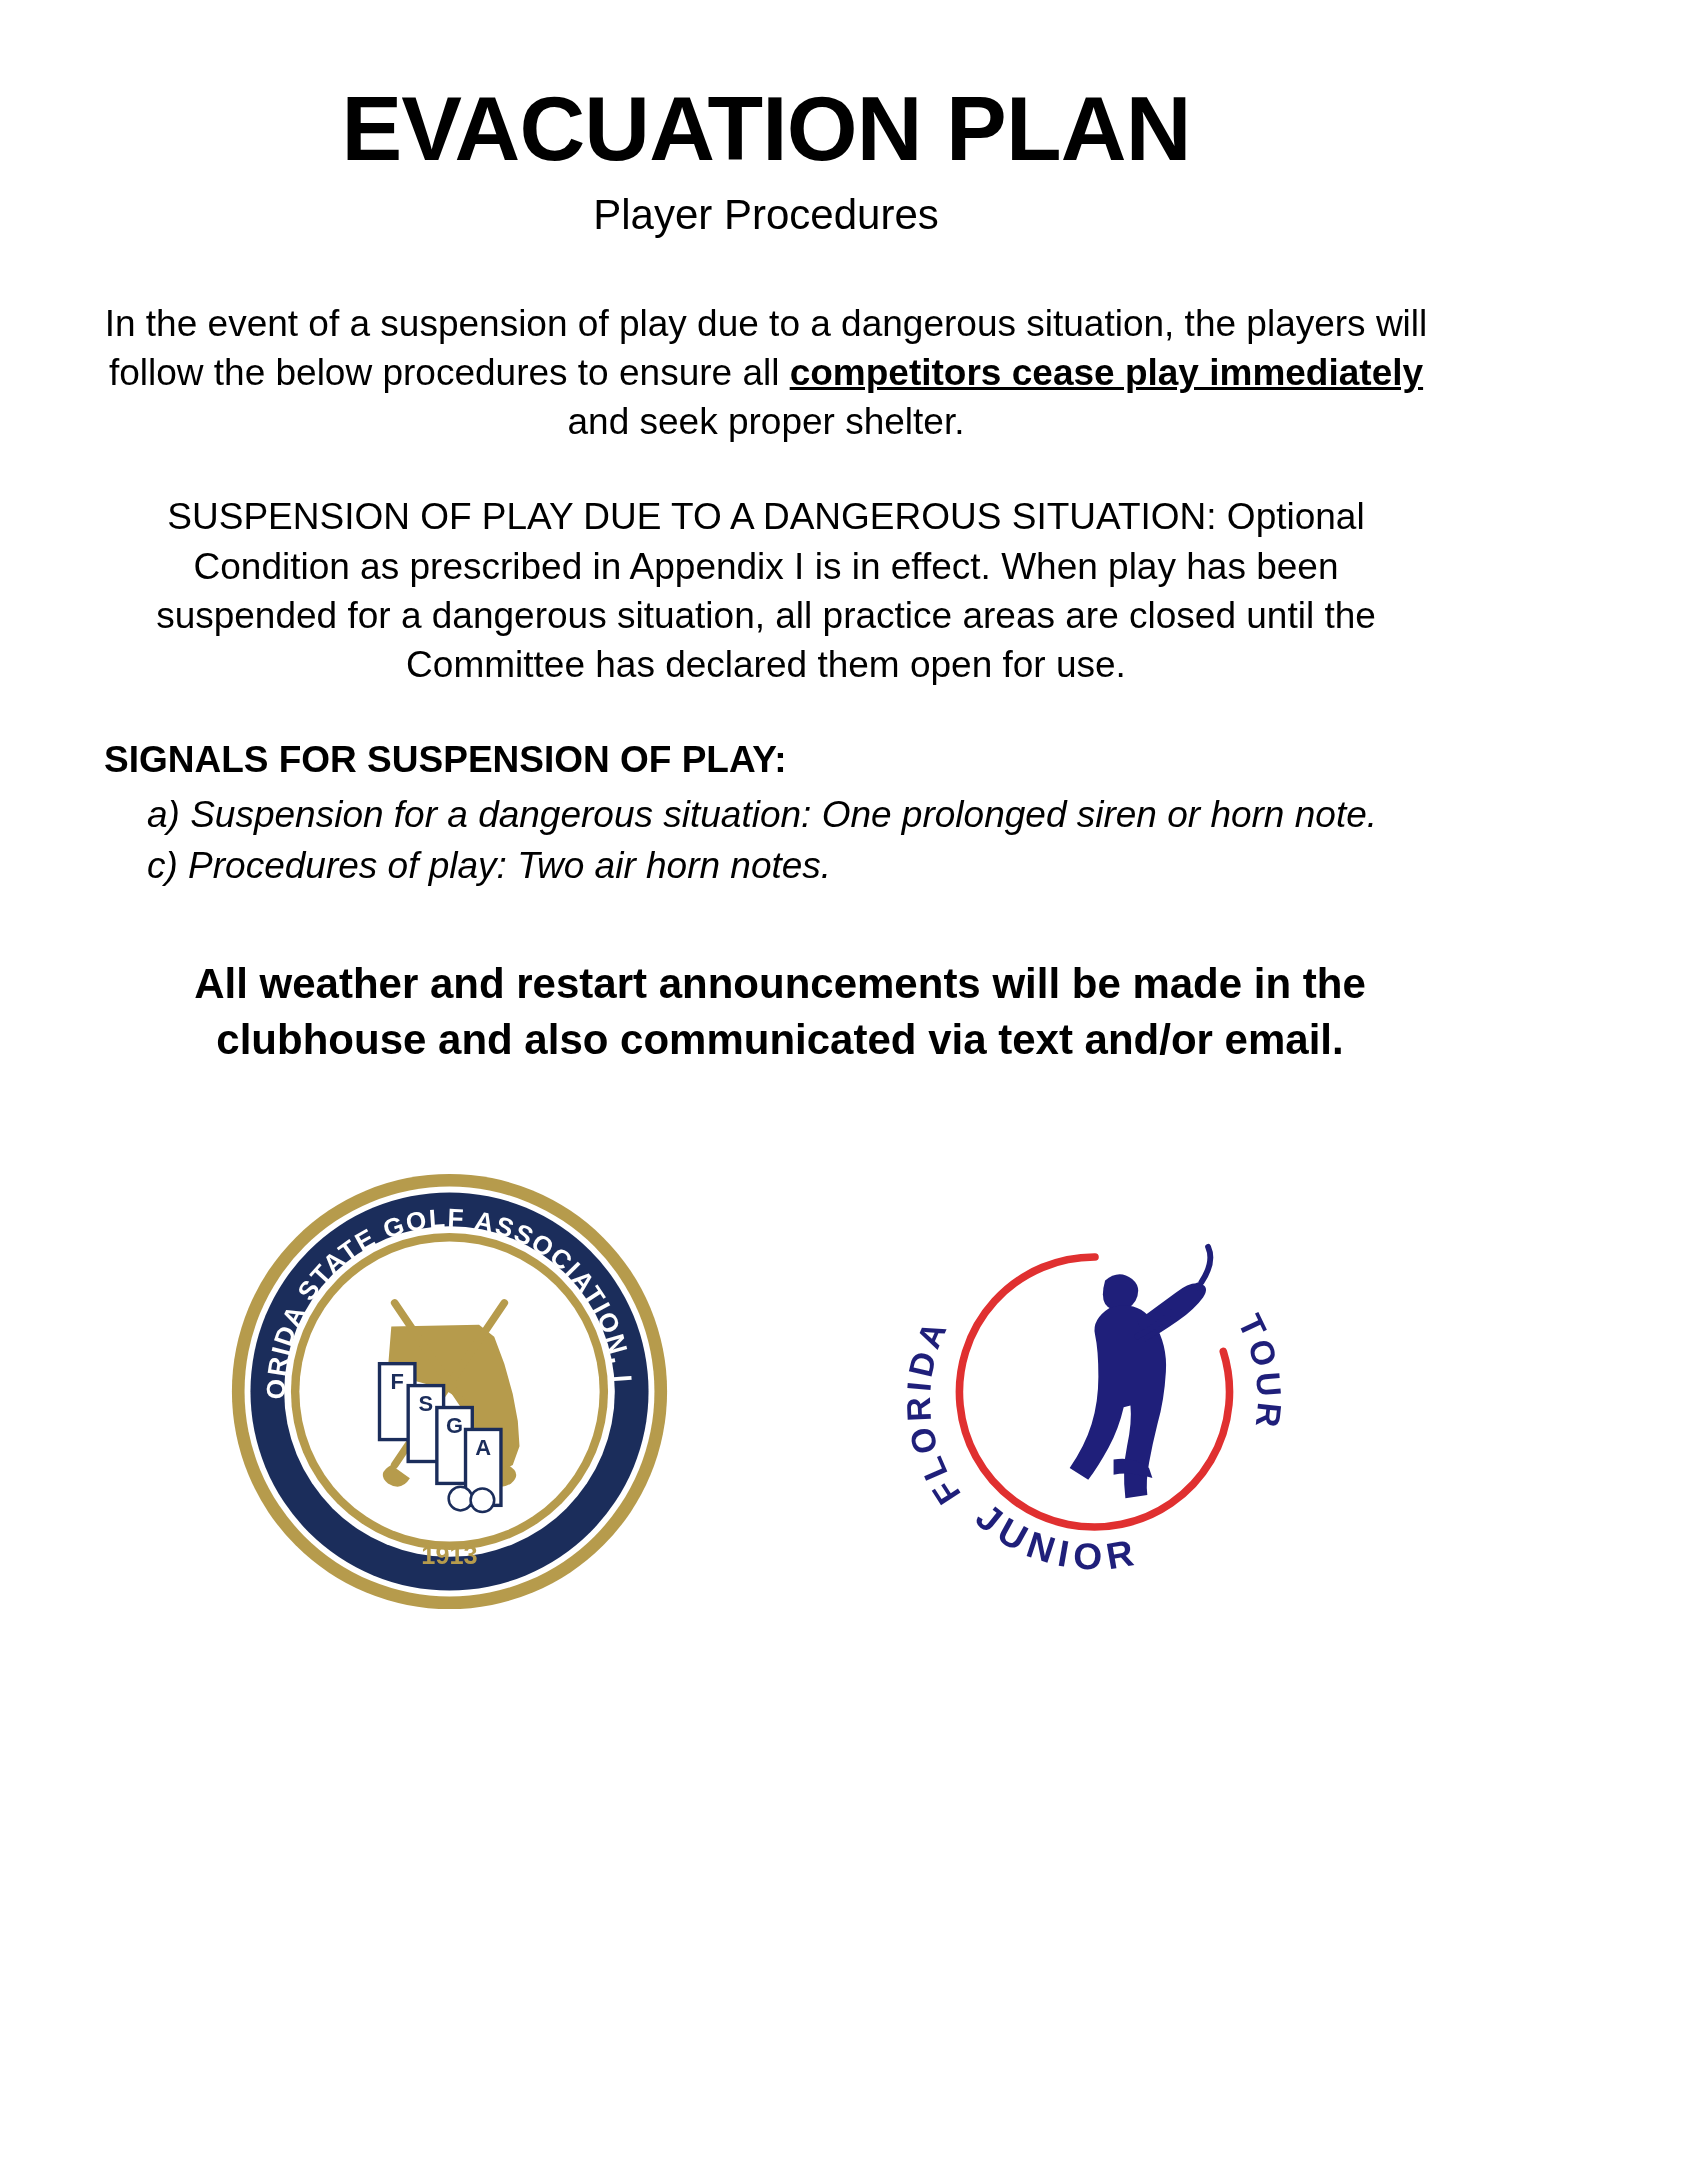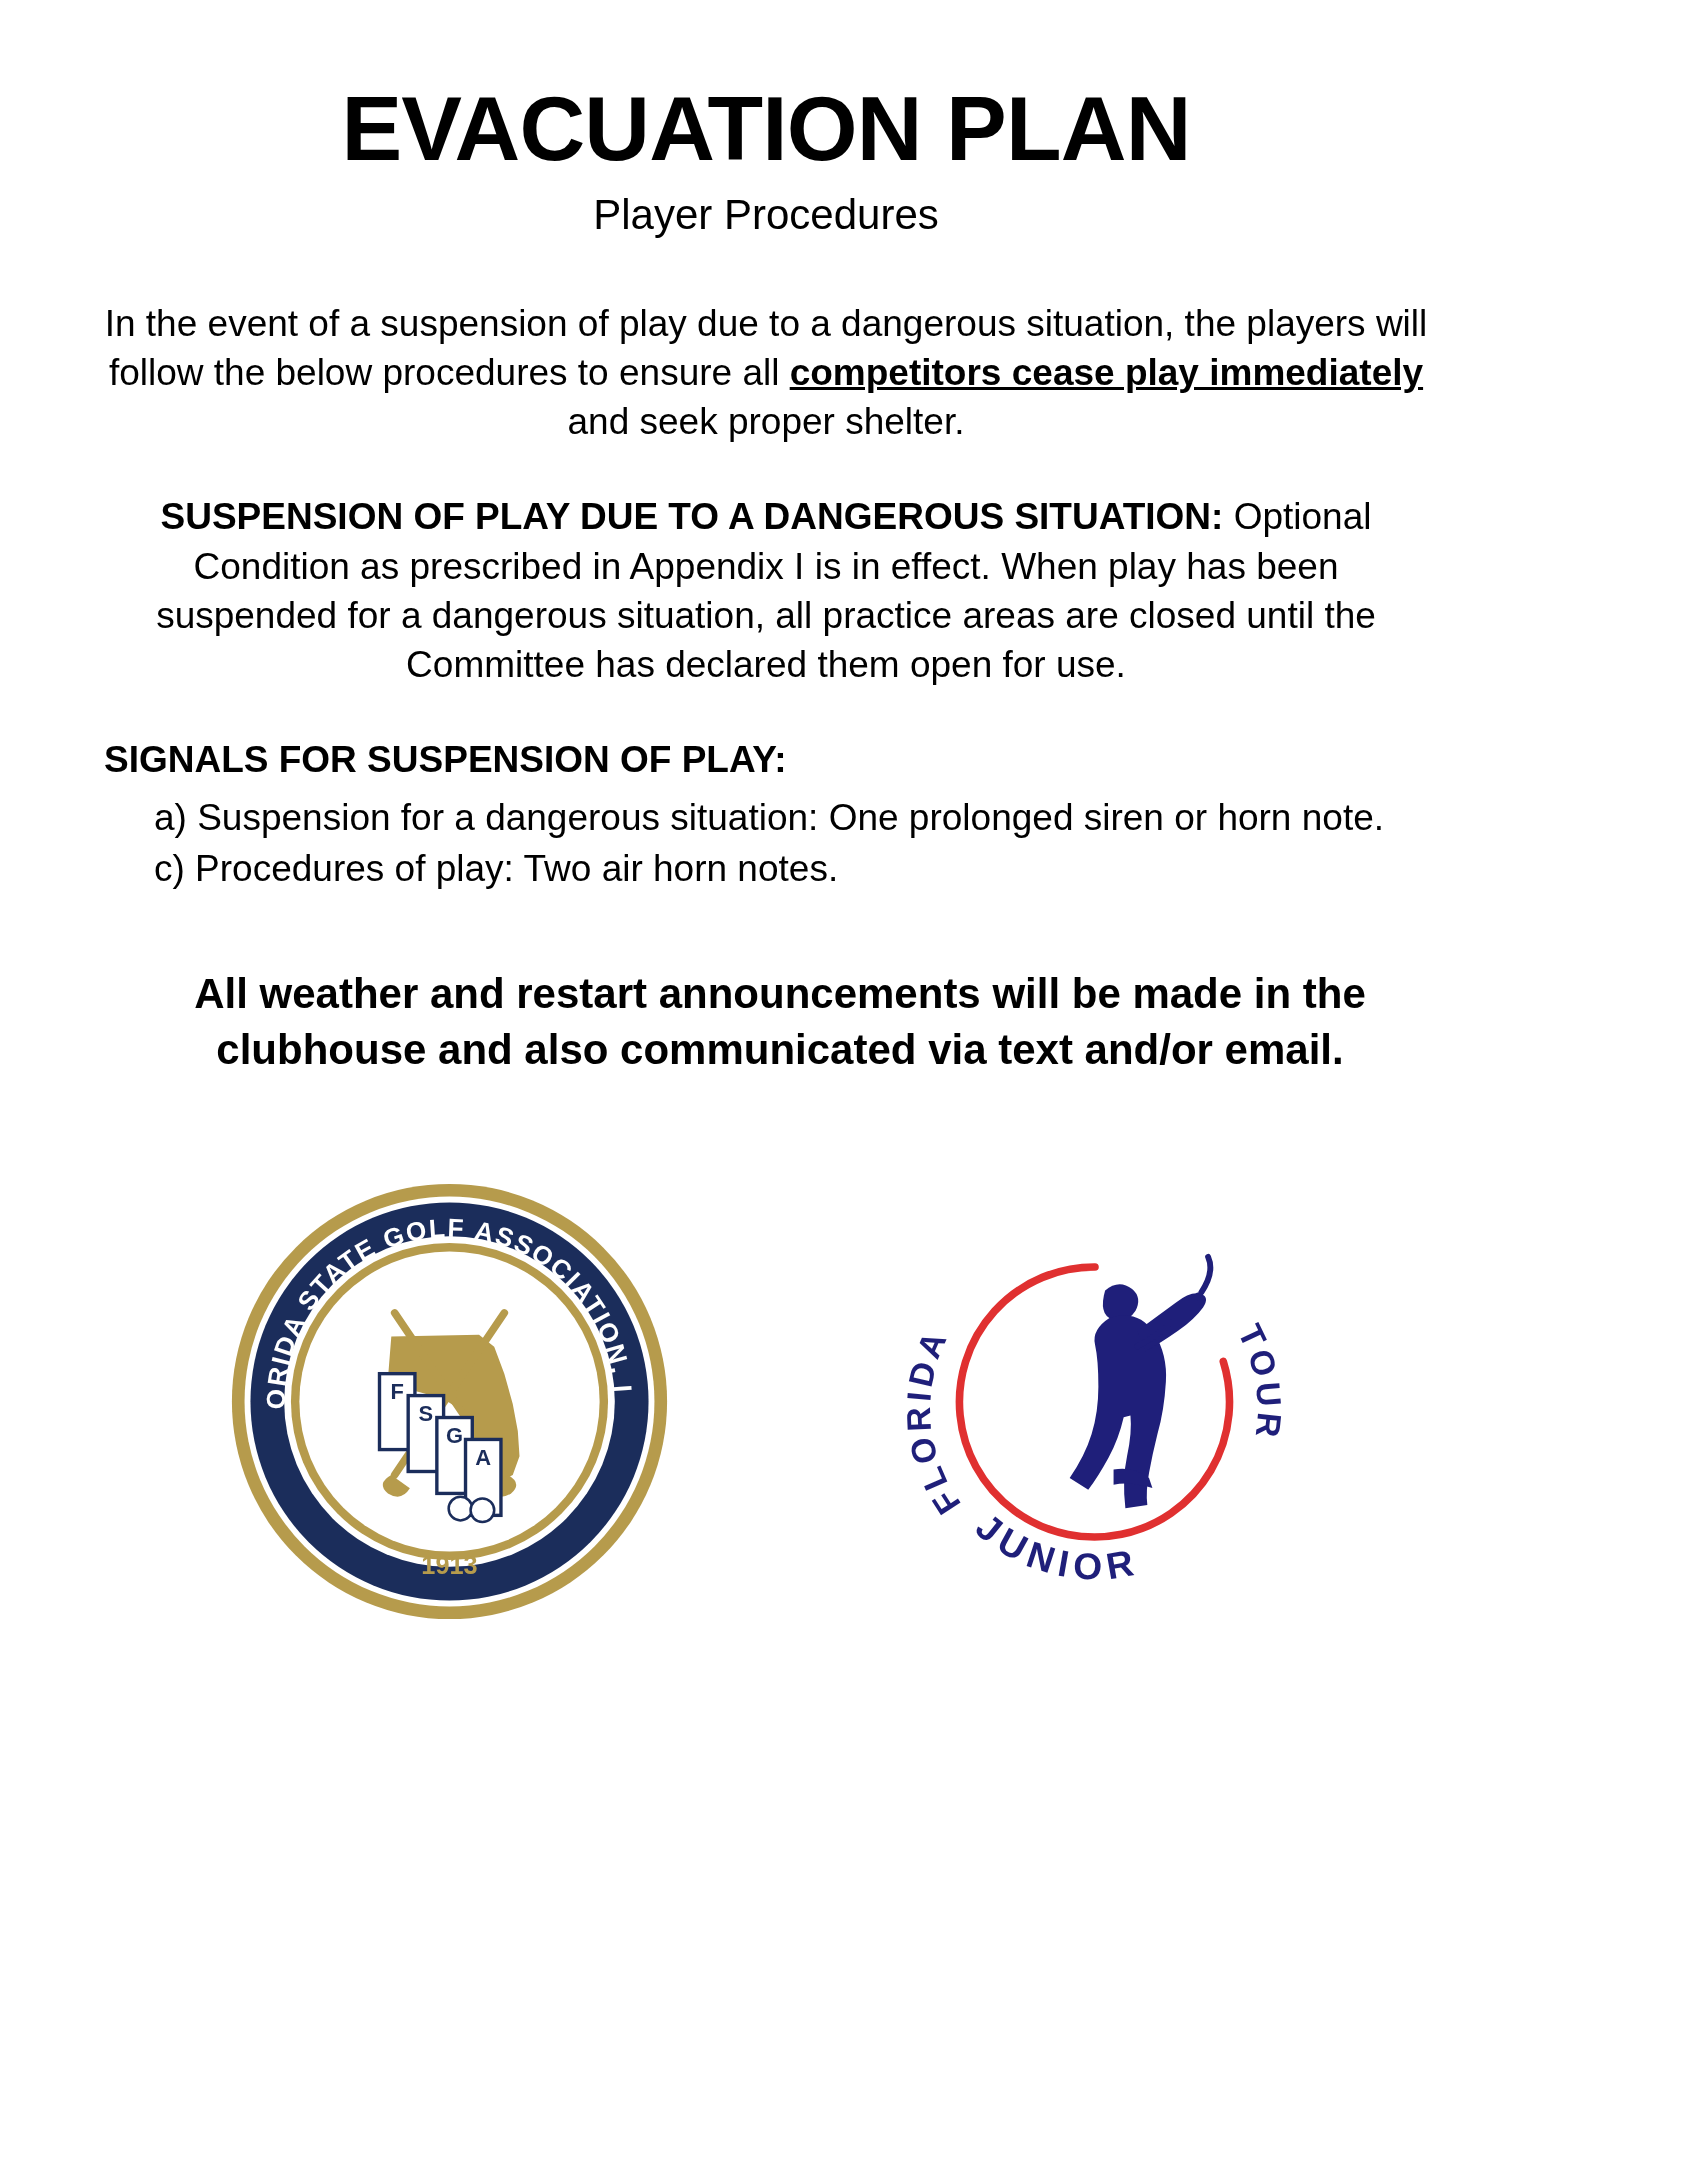--- a/index.html
+++ b/index.html
@@ -43,36 +43,37 @@
     font-size: 37px;
     line-height: 1.33;
     margin: 0;
     padding-top: 46px;
     text-align: center;
   }
   .para.first {
     padding-top: 61px;
   }
   .bold {
-    font-weight: bold;
+    font-weight: normal;
   }
   .bold-underline {
     font-weight: bold;
     text-decoration: underline;
   }
   .signals-head {
     font-size: 37px;
     font-weight: bold;
     margin: 4px;
     padding-top: 46px;
   }
   .signals-list {
-    margin: 7px;
+    margin: 0;
     padding: 3.4px 0 0 0;
     list-style: none;
+    font-style: italic;
   }
   .signals-list li {
     font-size: 37px;
     line-height: 1.33;
     padding-left: 96px;
     text-indent: -49px;
     margin-top: 1.7px;
   }
   .emph {
     text-align: center;

